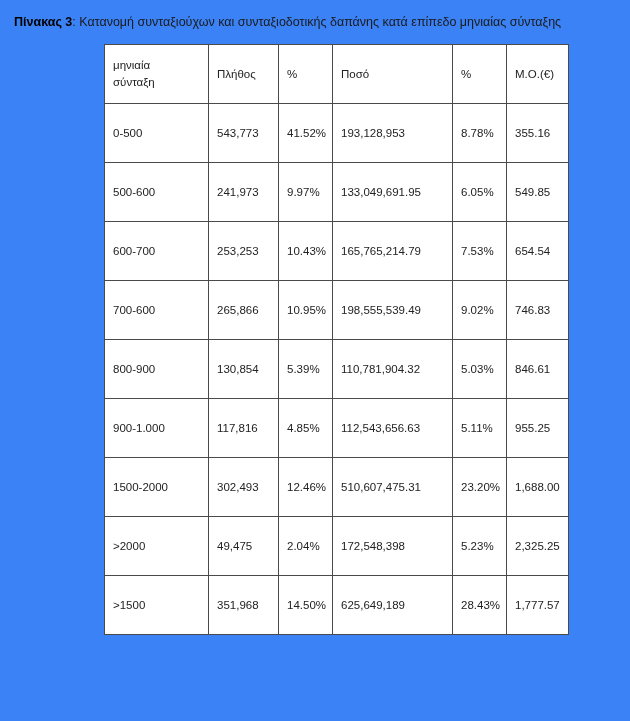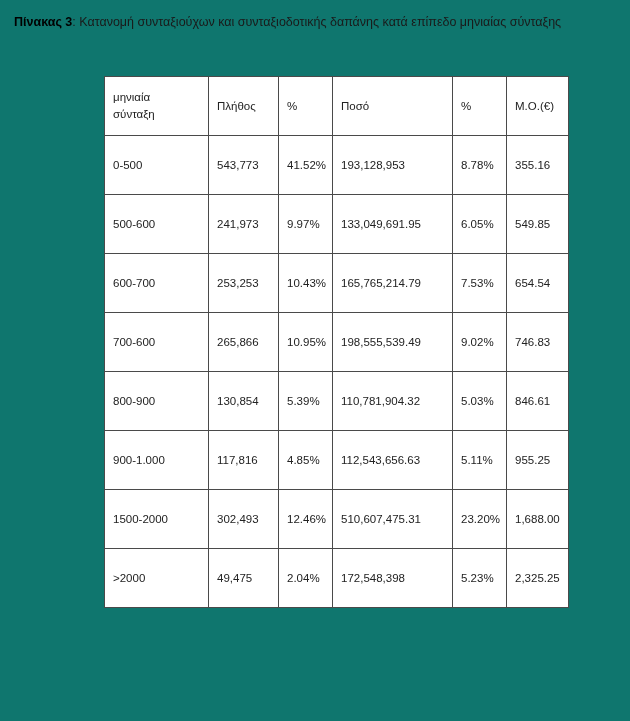--- a/index.html
+++ b/index.html
@@ -11,21 +11,21 @@
     width: 630px;
     height: 721px;
     font-family: "Liberation Sans", sans-serif;
     color: #222222;
     overflow: hidden;
   }
   .page {
     position: relative;
     width: 630px;
     height: 721px;
-    background: #0f766e;
+    background: #3b82f6;
   }
   .caption {
     position: absolute;
     left: 14px;
     top: 14px;
     width: 616px;
     font-size: 12.5px;
     line-height: 16px;
     color: #1a1a1a;
     white-space: nowrap;
@@ -33,21 +33,21 @@
   .caption .caption-label {
     font-weight: bold;
     color: #000000;
   }
   .caption .caption-text {
     font-weight: normal;
   }
   .table-wrap {
     position: absolute;
     left: 104px;
-    top: 76px;
+    top: 44px;
     width: 464px;
   }
   table.data-table {
     border-collapse: collapse;
     width: 464px;
     table-layout: fixed;
   }
   table.data-table td,
   table.data-table th {
     border: 1px solid #4a4a4a;
@@ -181,17 +181,25 @@
           <td>1,688.00</td>
         </tr>
         <tr>
           <td>&gt;2000</td>
           <td>49,475</td>
           <td>2.04%</td>
           <td>172,548,398</td>
           <td>5.23%</td>
           <td>2,325.25</td>
         </tr>
+        <tr>
+          <td>&gt;1500</td>
+          <td>351,968</td>
+          <td>14.50%</td>
+          <td>625,649,189</td>
+          <td>28.43%</td>
+          <td>1,777.57</td>
+        </tr>
       </tbody>
     </table>
   </div>
 
 </div>
 
 </body></html>

